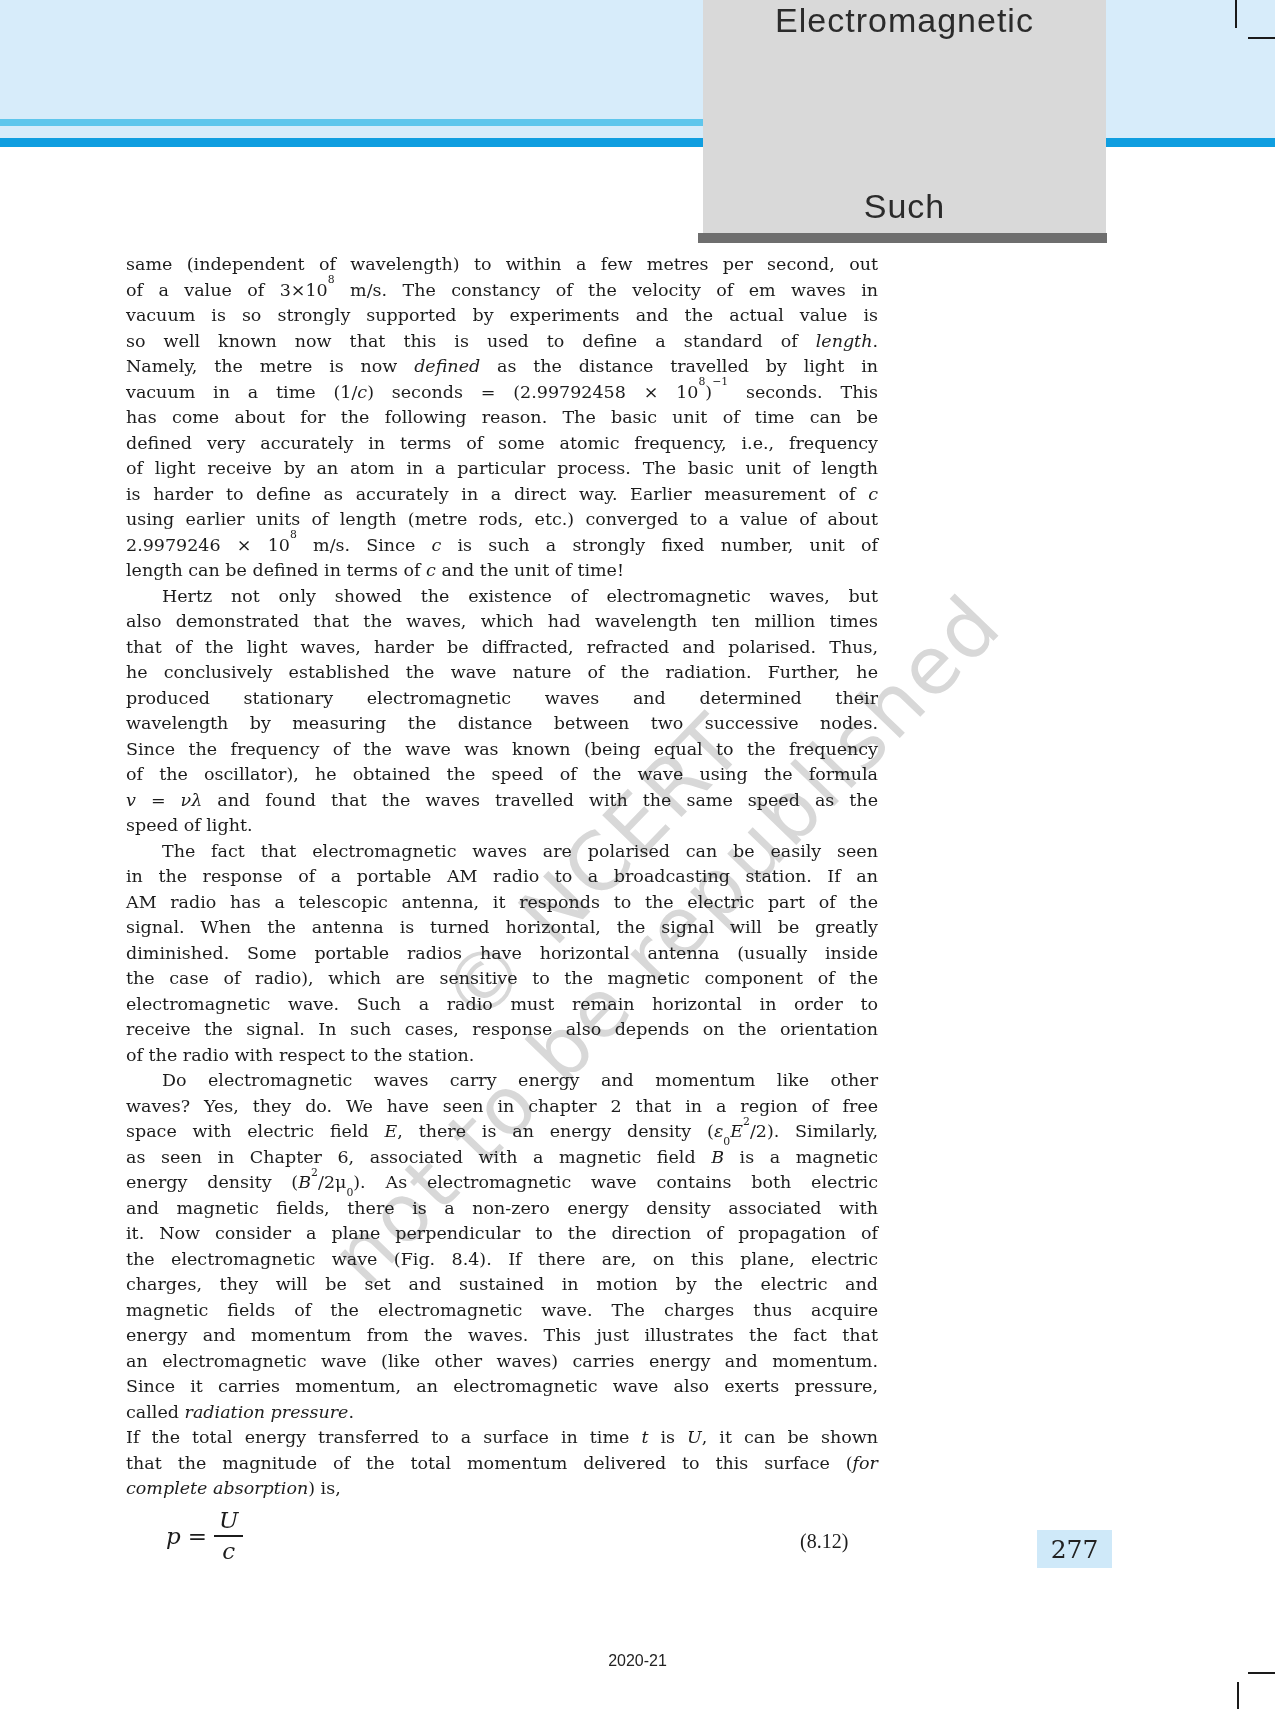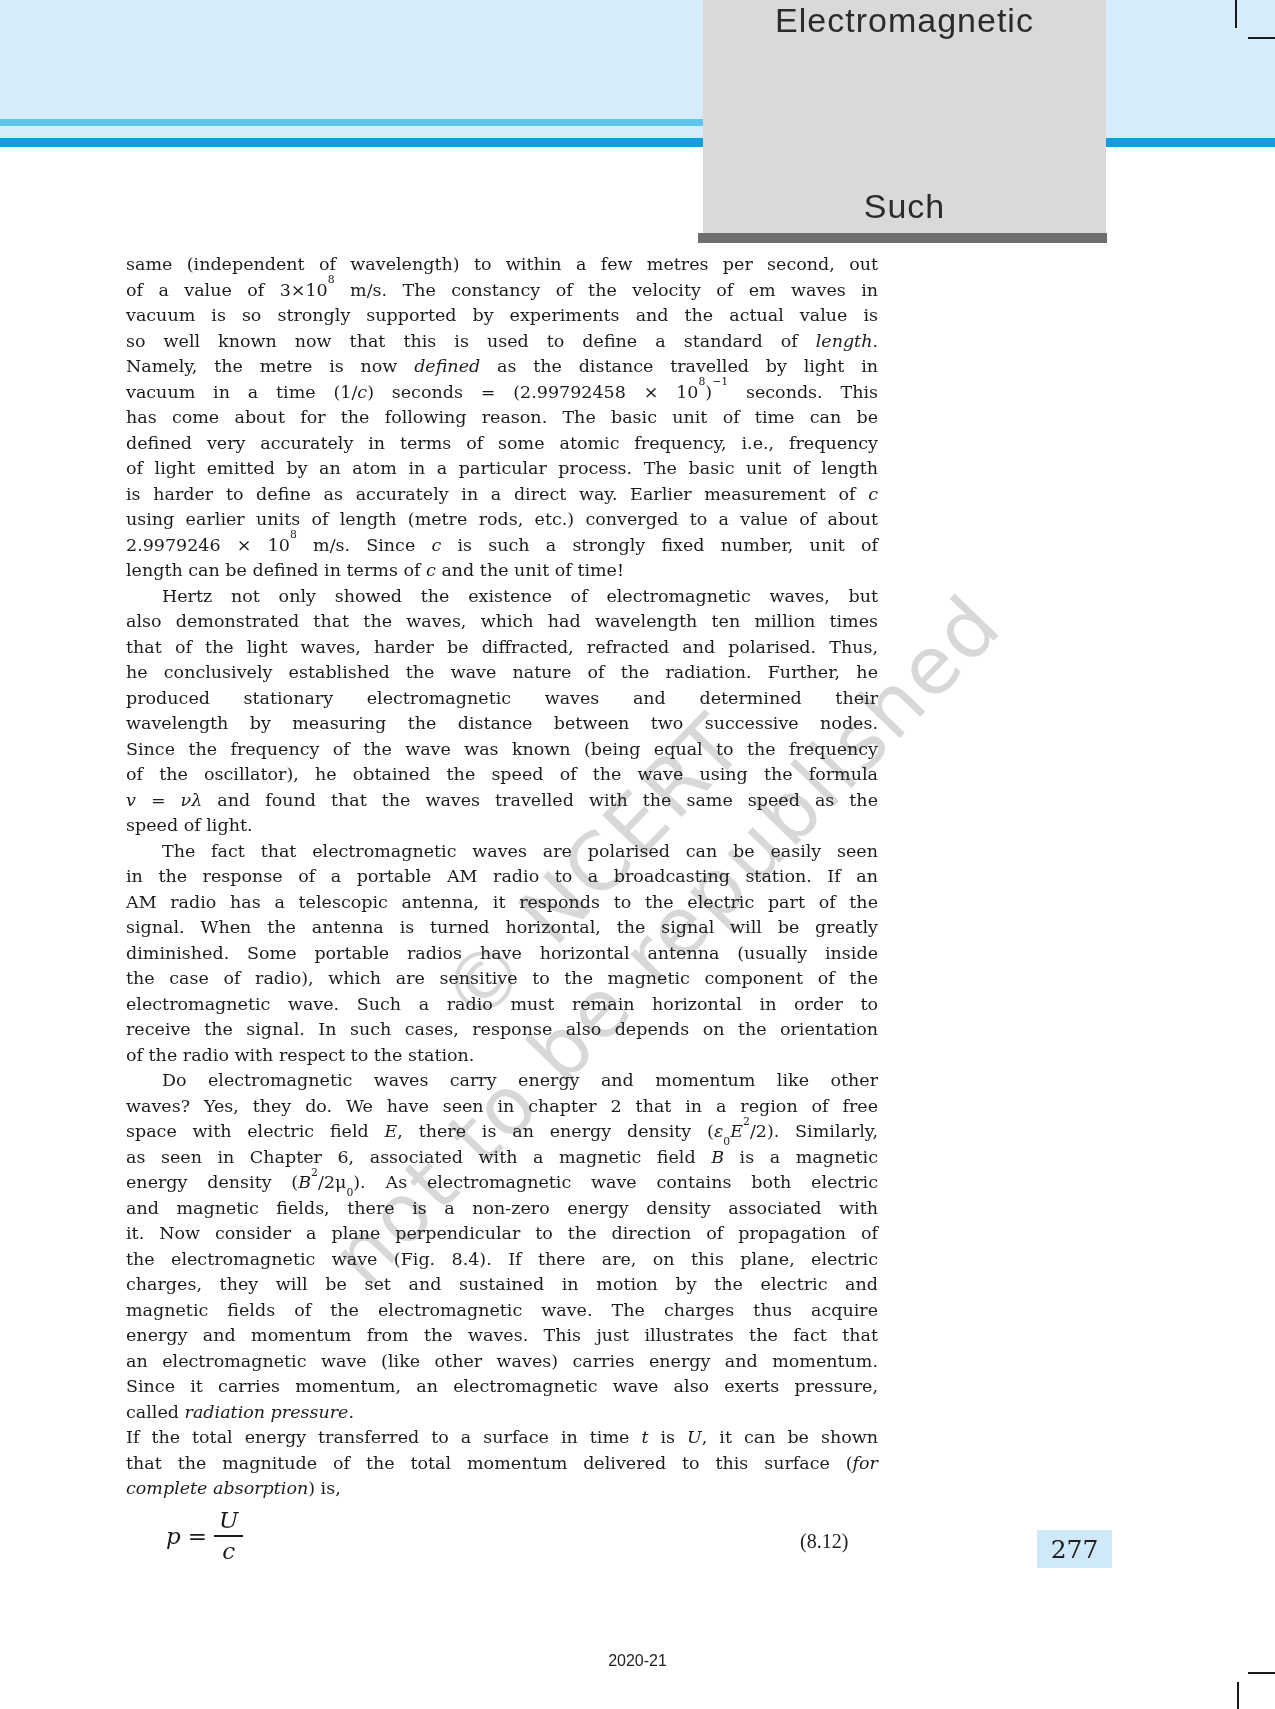--- a/index.html
+++ b/index.html
@@ -72,21 +72,21 @@
 
   <div class="body-text">
       <div class="pline">same (independent of wavelength) to within a few metres per second, out</div>
       <div class="pline">of a value of 3×10<sup>8</sup> m/s. The constancy of the velocity of em waves in</div>
       <div class="pline">vacuum is so strongly supported by experiments and the actual value is</div>
       <div class="pline">so well known now that this is used to define a standard of <i>length</i>.</div>
       <div class="pline">Namely, the metre is now <i>defined</i> as the distance travelled by light in</div>
       <div class="pline">vacuum in a time (1/<i>c</i>) seconds = (2.99792458 × 10<sup>8</sup>)<sup>−1</sup> seconds. This</div>
       <div class="pline">has come about for the following reason. The basic unit of time can be</div>
       <div class="pline">defined very accurately in terms of some atomic frequency, i.e., frequency</div>
-      <div class="pline">of light emitted by an atom in a particular process. The basic unit of length</div>
+      <div class="pline">of light receive by an atom in a particular process. The basic unit of length</div>
       <div class="pline">is harder to define as accurately in a direct way. Earlier measurement of <i>c</i></div>
       <div class="pline">using earlier units of length (metre rods, etc.) converged to a value of about</div>
       <div class="pline">2.9979246 × 10<sup>8</sup> m/s. Since <i>c</i> is such a strongly fixed number, unit of</div>
       <div class="pline lastline">length can be defined in terms of <i>c</i> and the unit of time!</div>
       <div class="pline indent">Hertz not only showed the existence of electromagnetic waves, but</div>
       <div class="pline">also demonstrated that the waves, which had wavelength ten million times</div>
       <div class="pline">that of the light waves, harder be diffracted, refracted and polarised. Thus,</div>
       <div class="pline">he conclusively established the wave nature of the radiation. Further, he</div>
       <div class="pline">produced stationary electromagnetic waves and determined their</div>
       <div class="pline">wavelength by measuring the distance between two successive nodes.</div>

